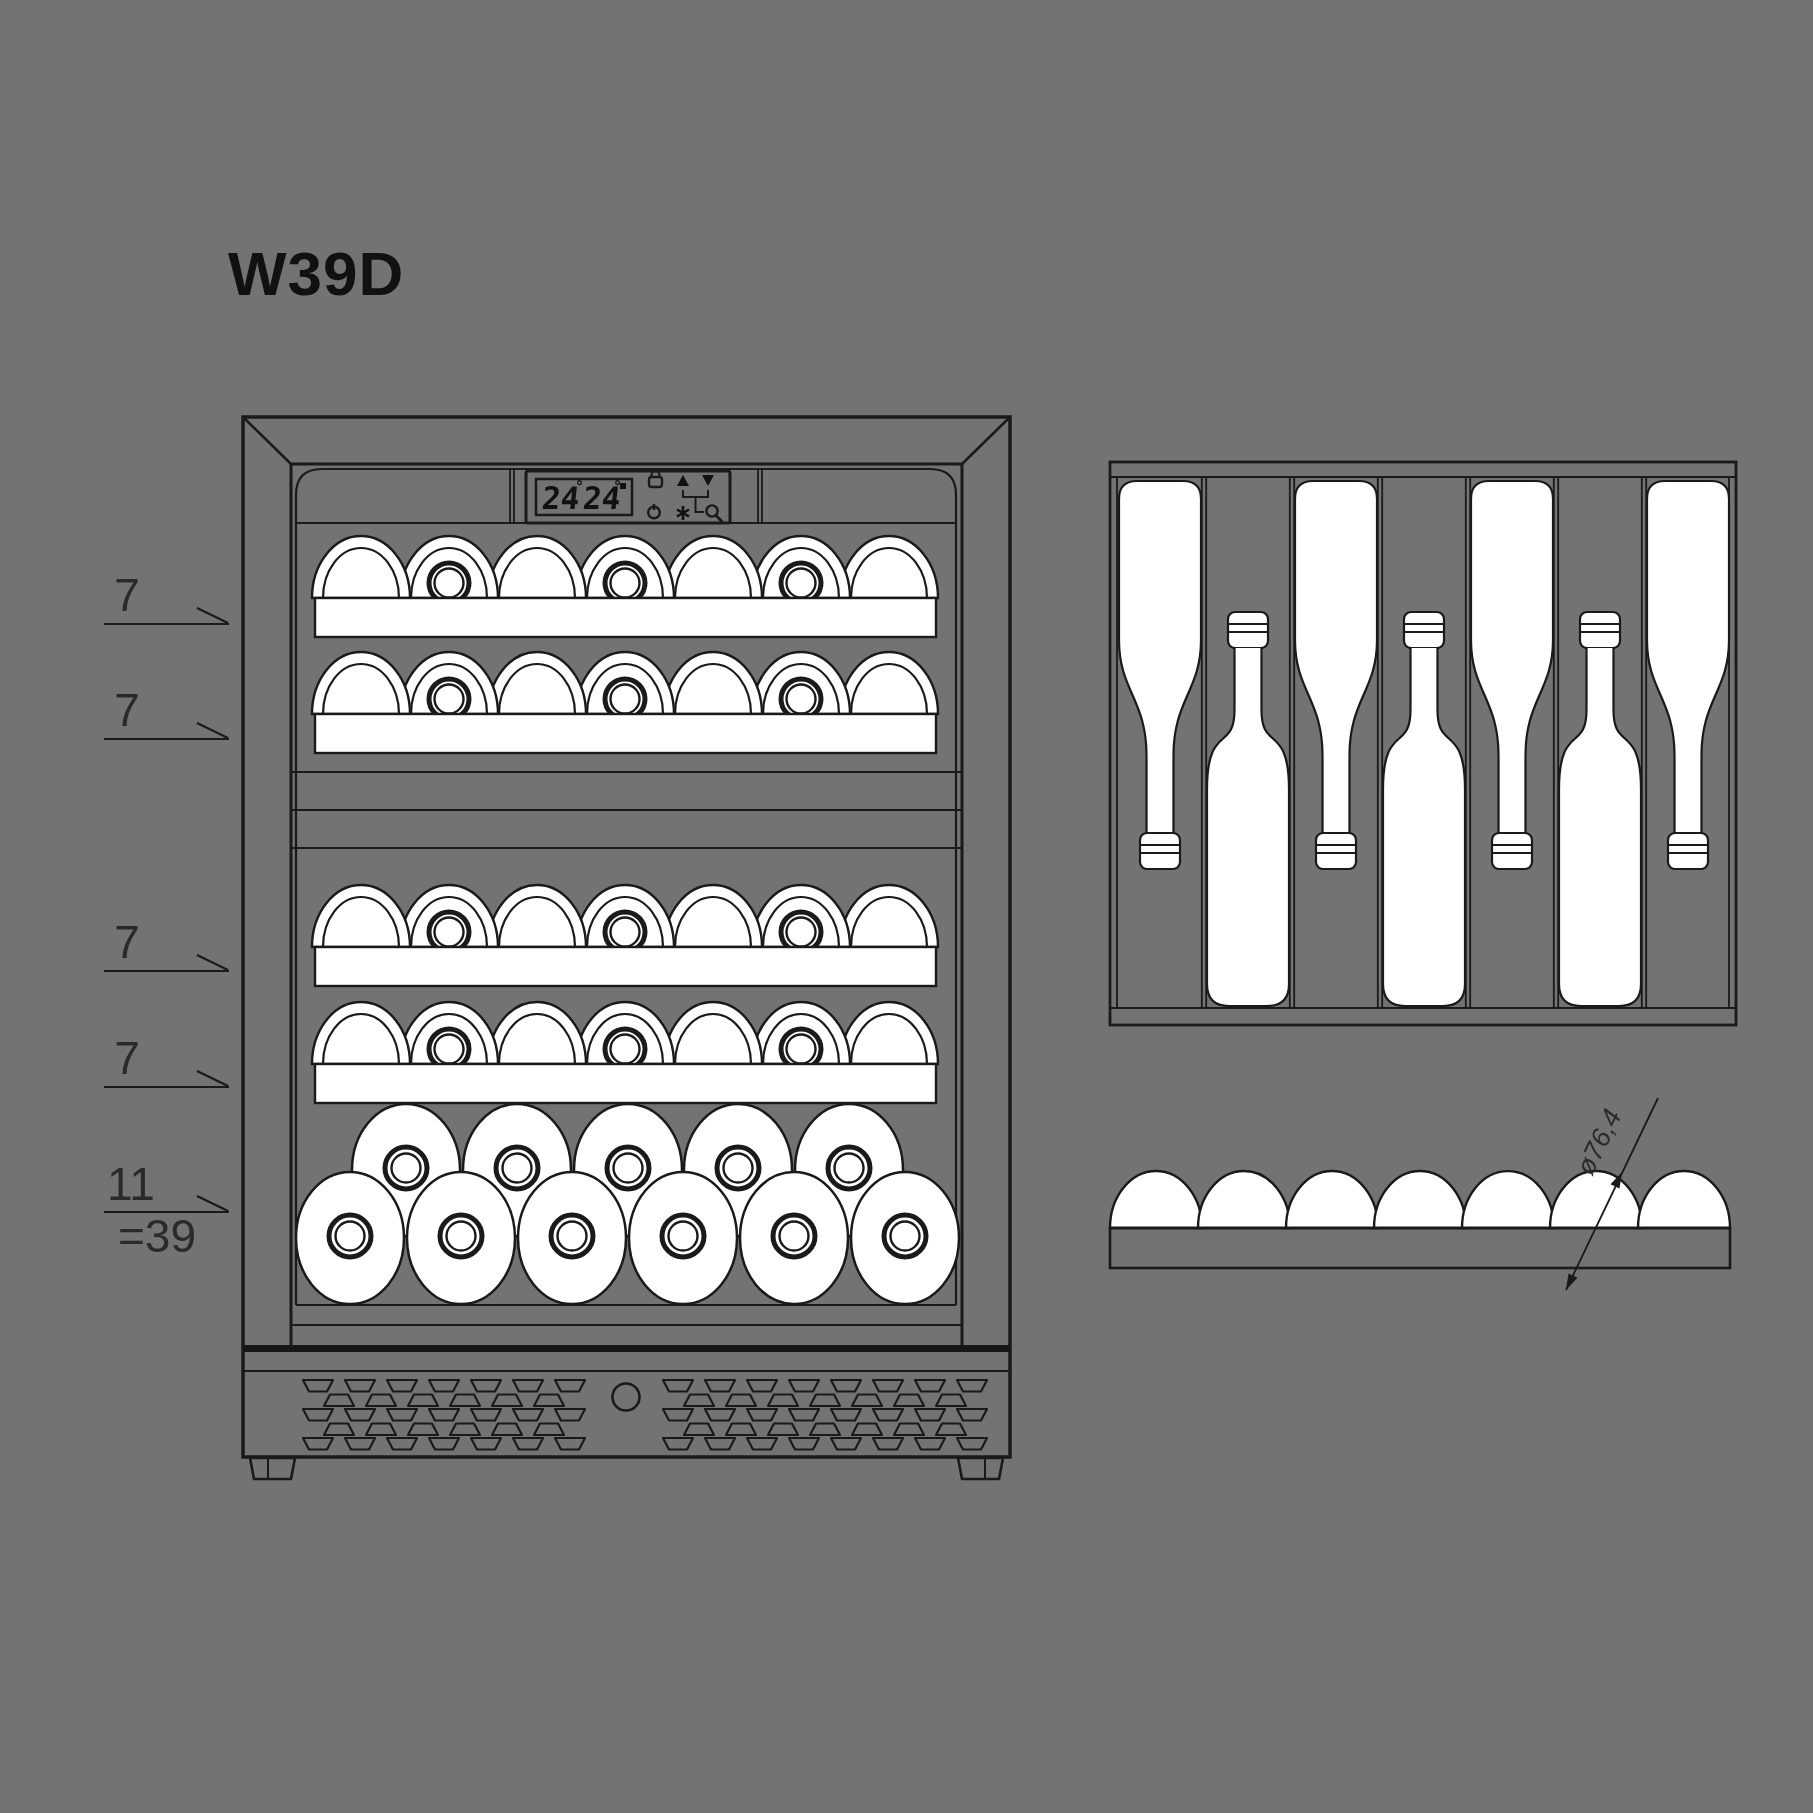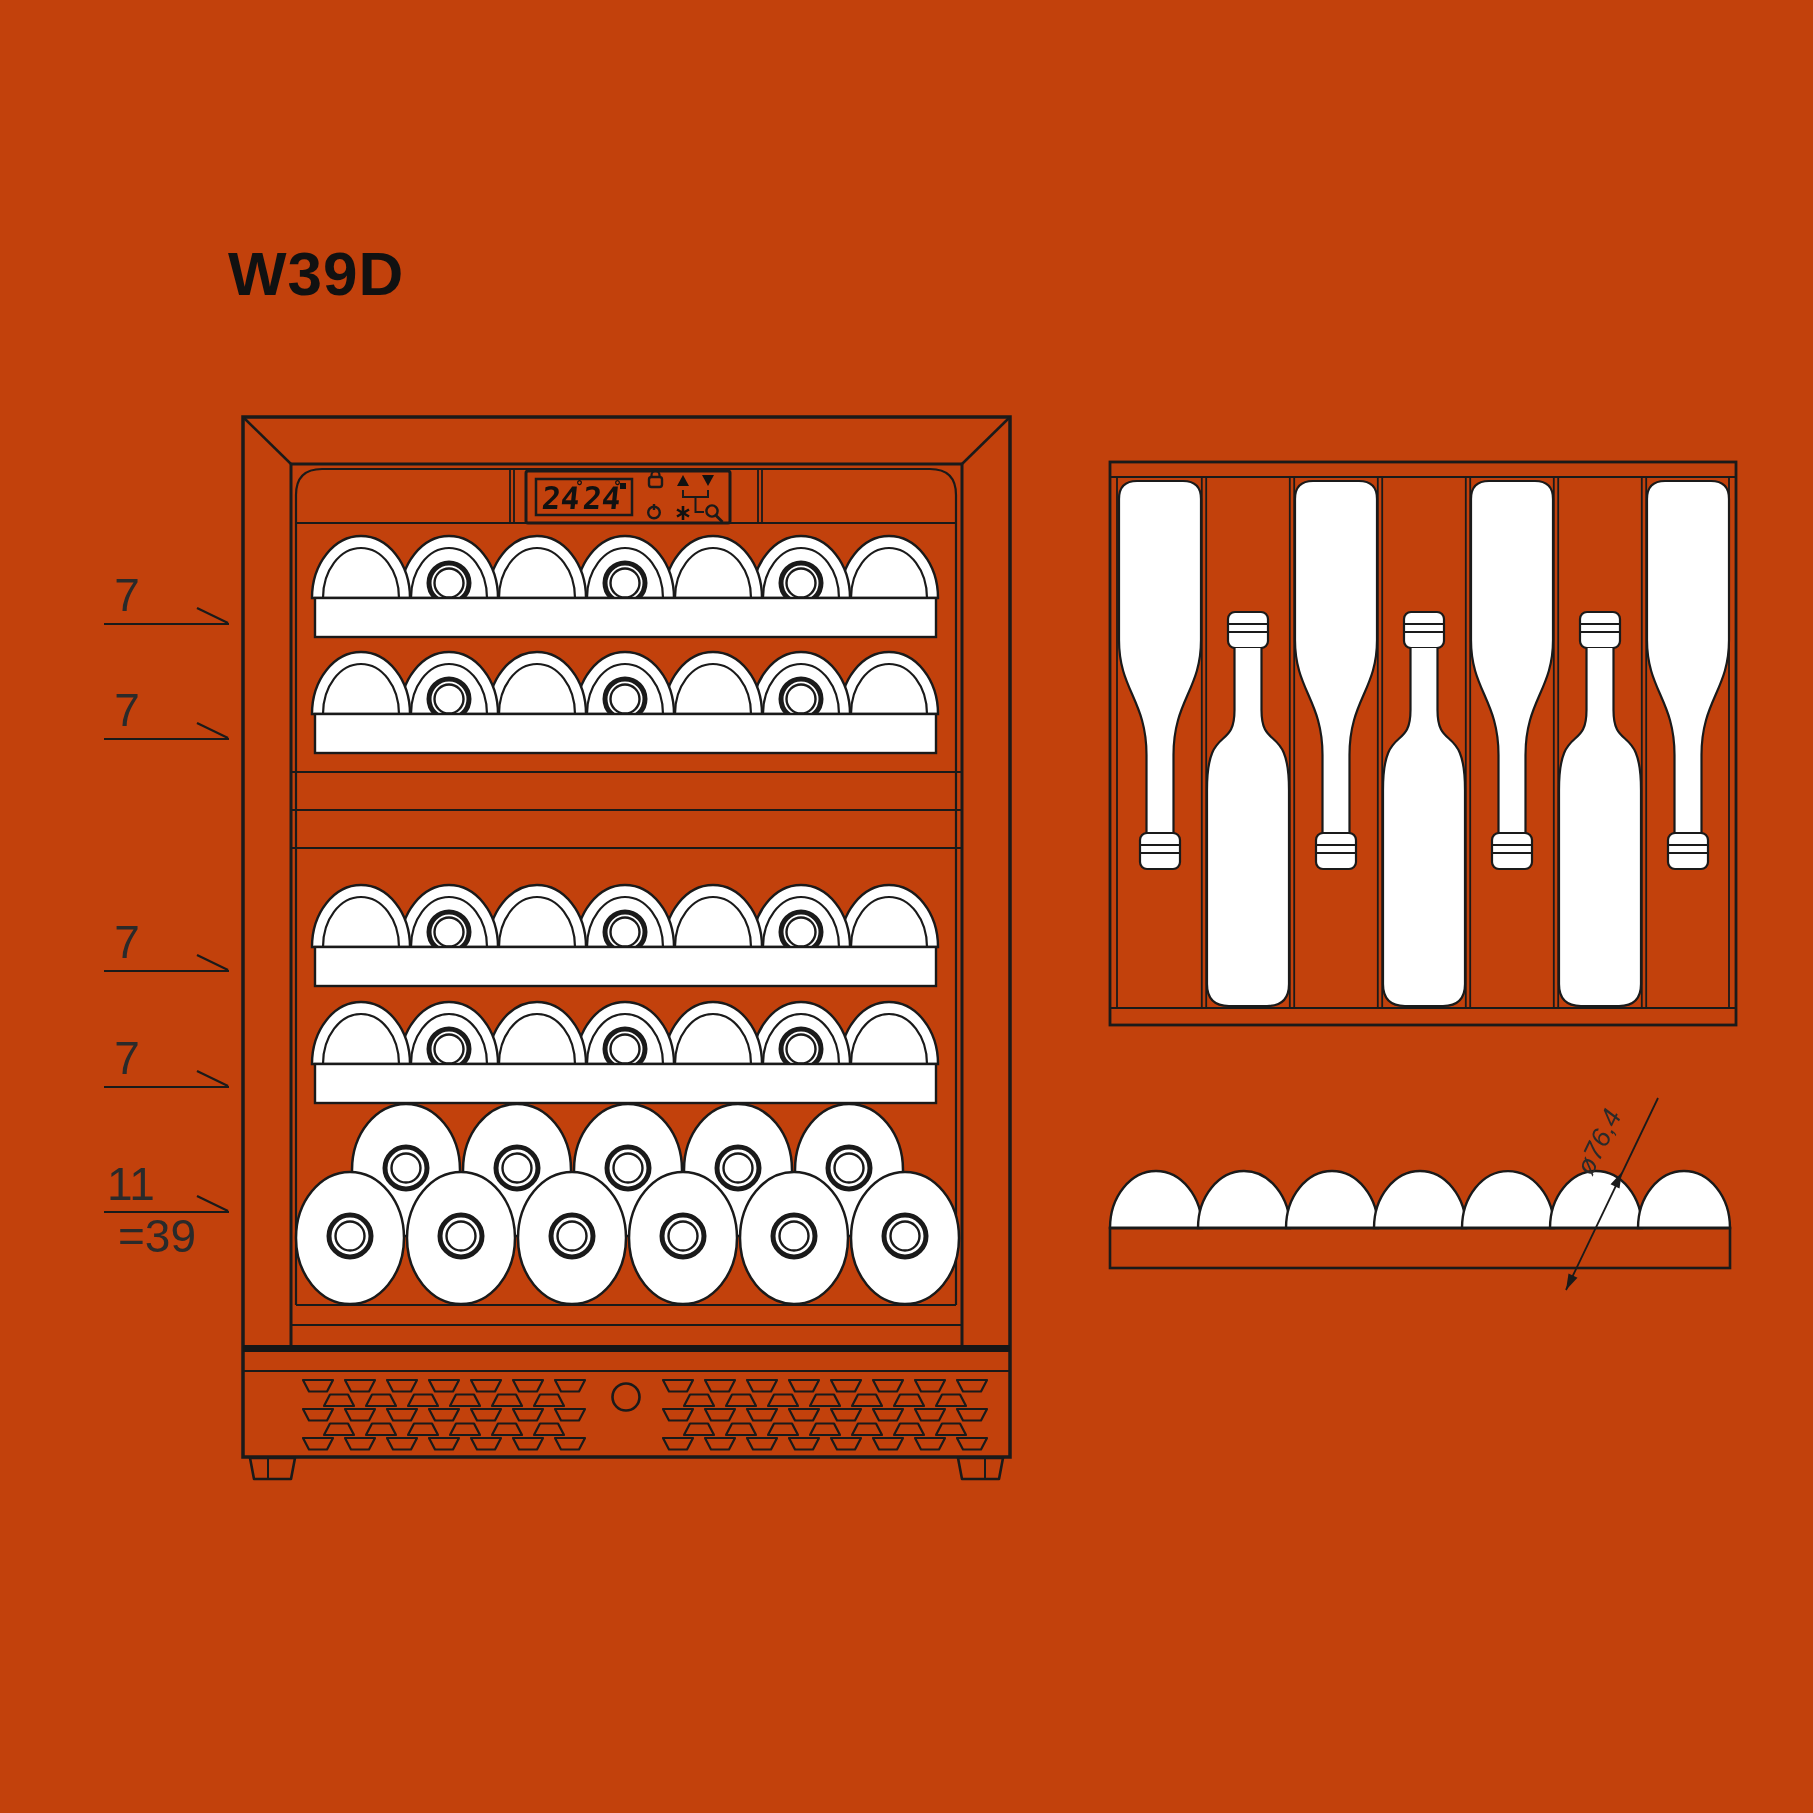--- a/index.html
+++ b/index.html
@@ -1,16 +1,16 @@
 <!DOCTYPE html>
 <html><head>
 <meta charset="utf-8">
 <style>
   html,body{margin:0;padding:0;background:#fff;}
-  .canvas{position:relative;width:1813px;height:1813px;background:#c2410c;overflow:hidden;
+  .canvas{position:relative;width:1813px;height:1813px;background:#737373;overflow:hidden;
           font-family:"Liberation Sans",sans-serif;}
   .title{position:absolute;left:228px;top:238px;font-size:62px;font-weight:700;
          color:#111;letter-spacing:1px;}
   svg{position:absolute;left:0;top:0;}
   .ln{stroke:#1a1a1a;fill:none;}
   .lbl{font-family:"Liberation Sans",sans-serif;font-size:46px;fill:#2a2a2a;}
   .dim{font-family:"Liberation Sans",sans-serif;font-size:27px;font-style:italic;fill:#2a2a2a;}
   .lcd{font-family:"DejaVu Sans Mono",monospace;font-weight:bold;font-size:31px;fill:#111;}
   .deg{font-family:"DejaVu Sans Mono",monospace;font-weight:bold;font-size:15px;fill:#111;}
 </style>

